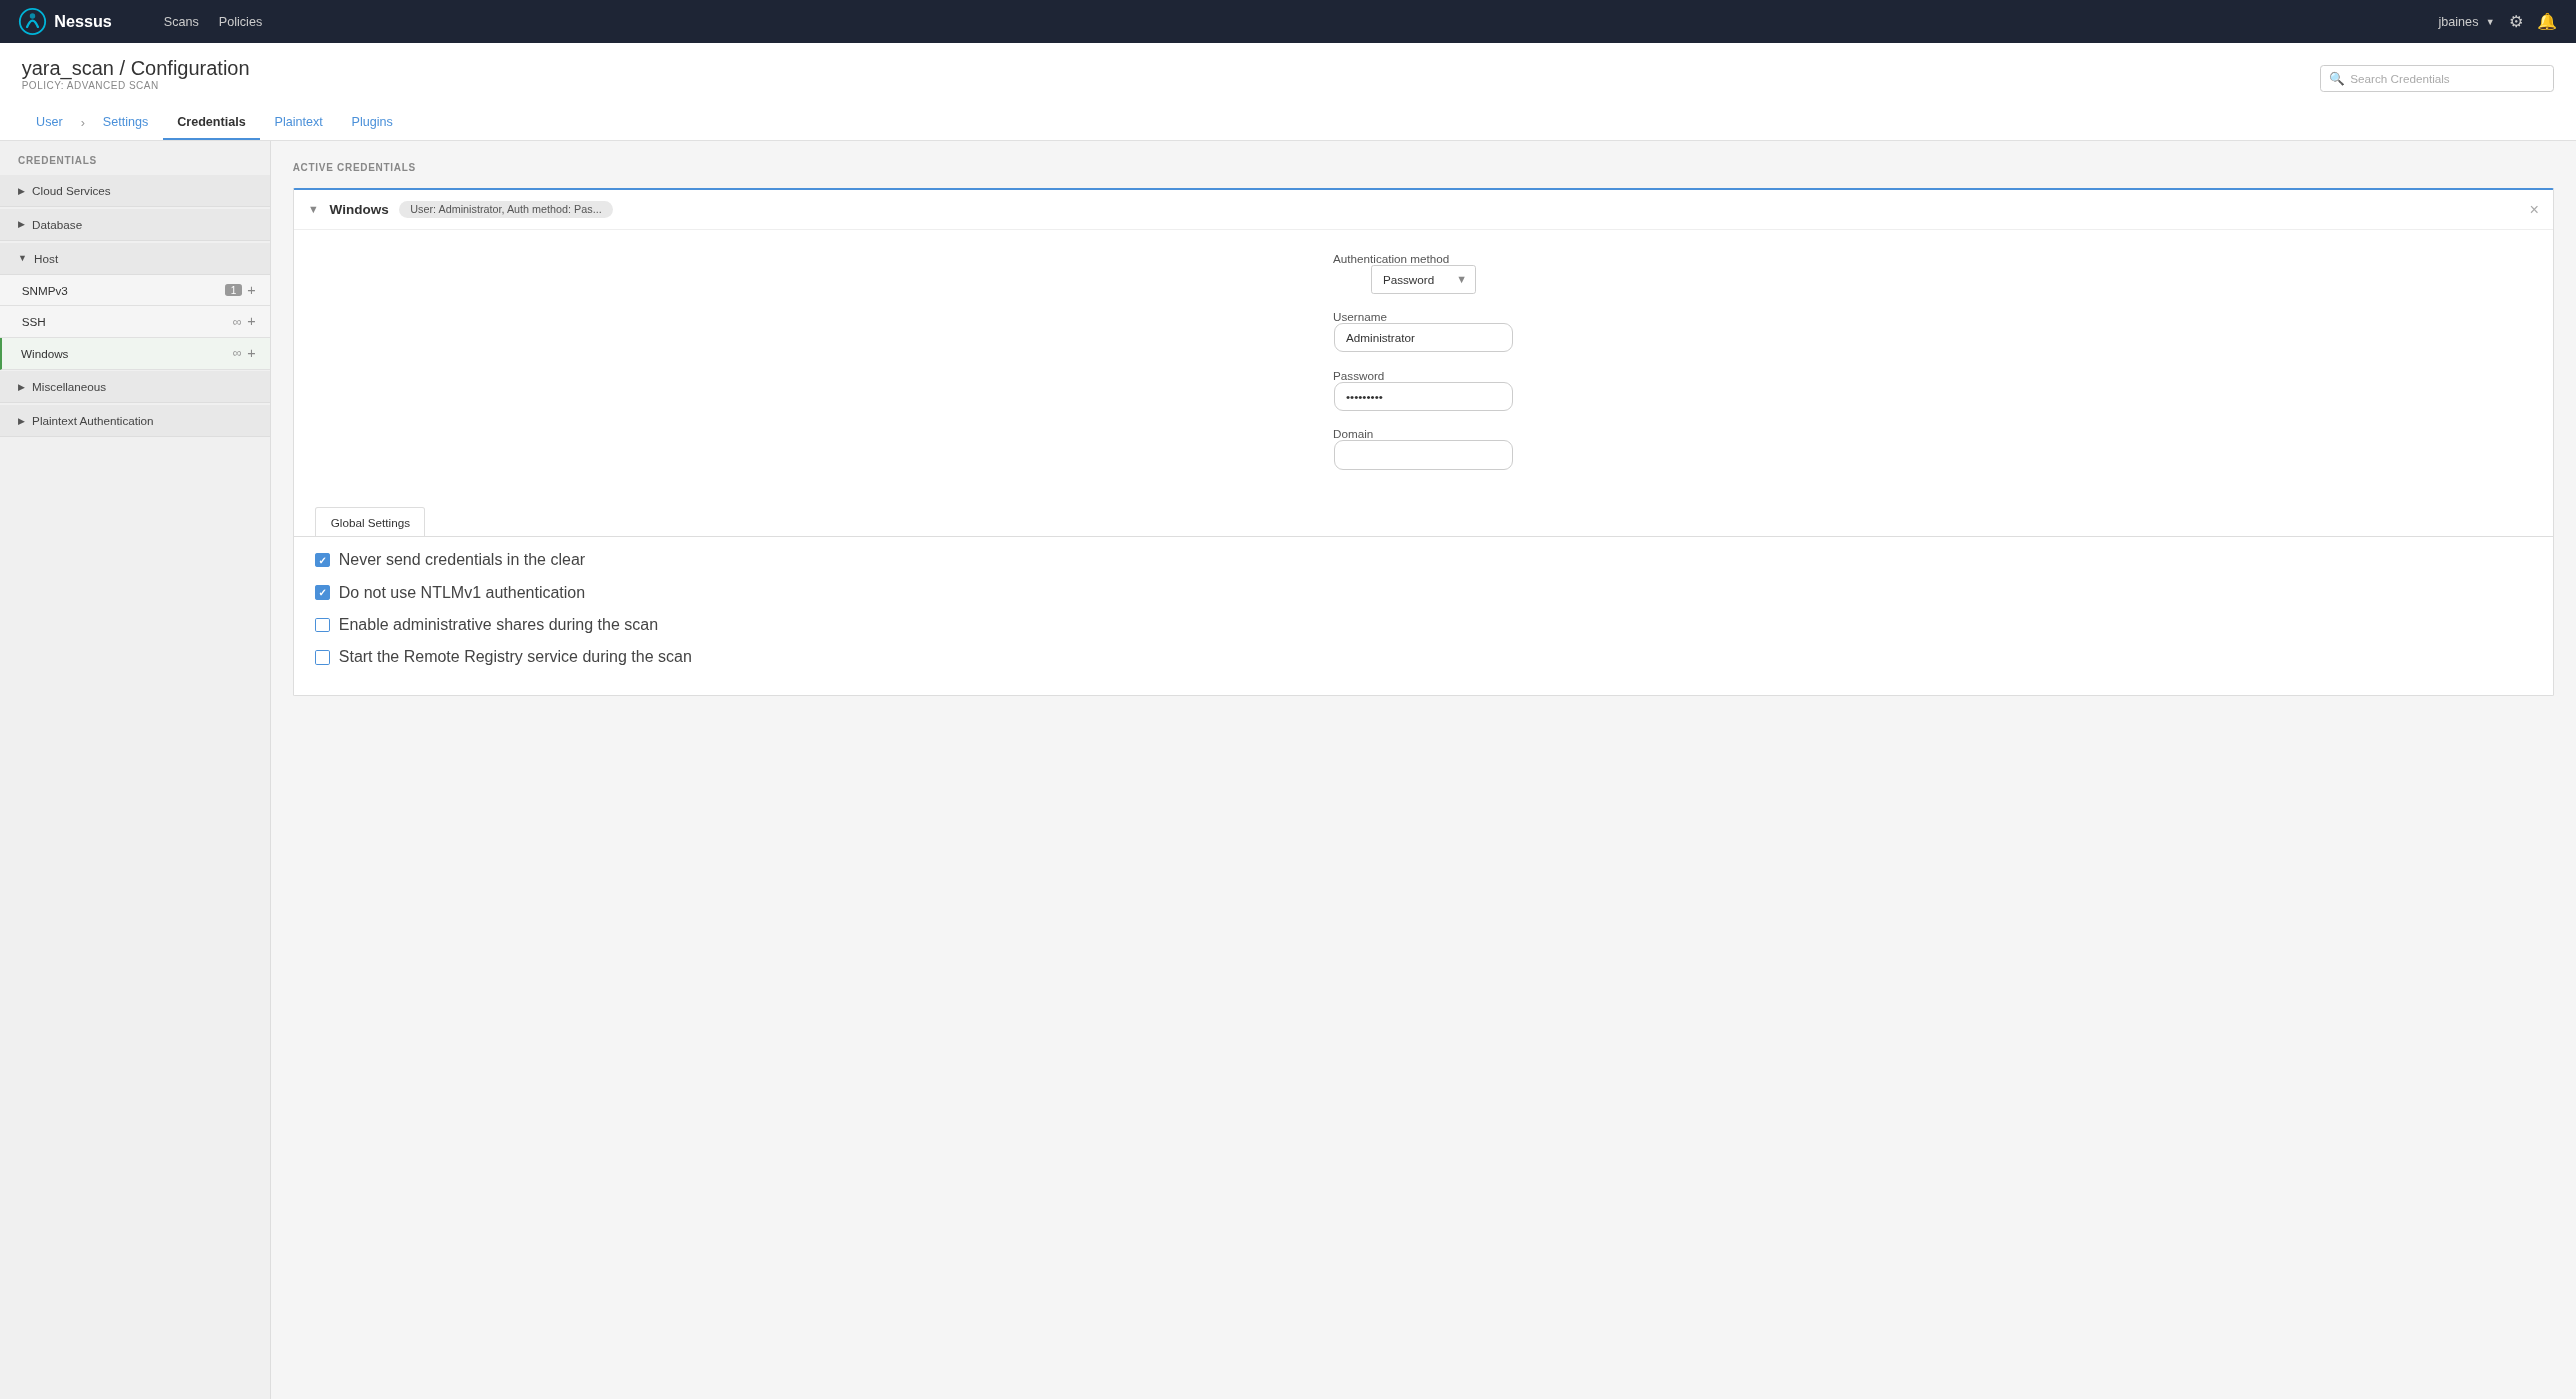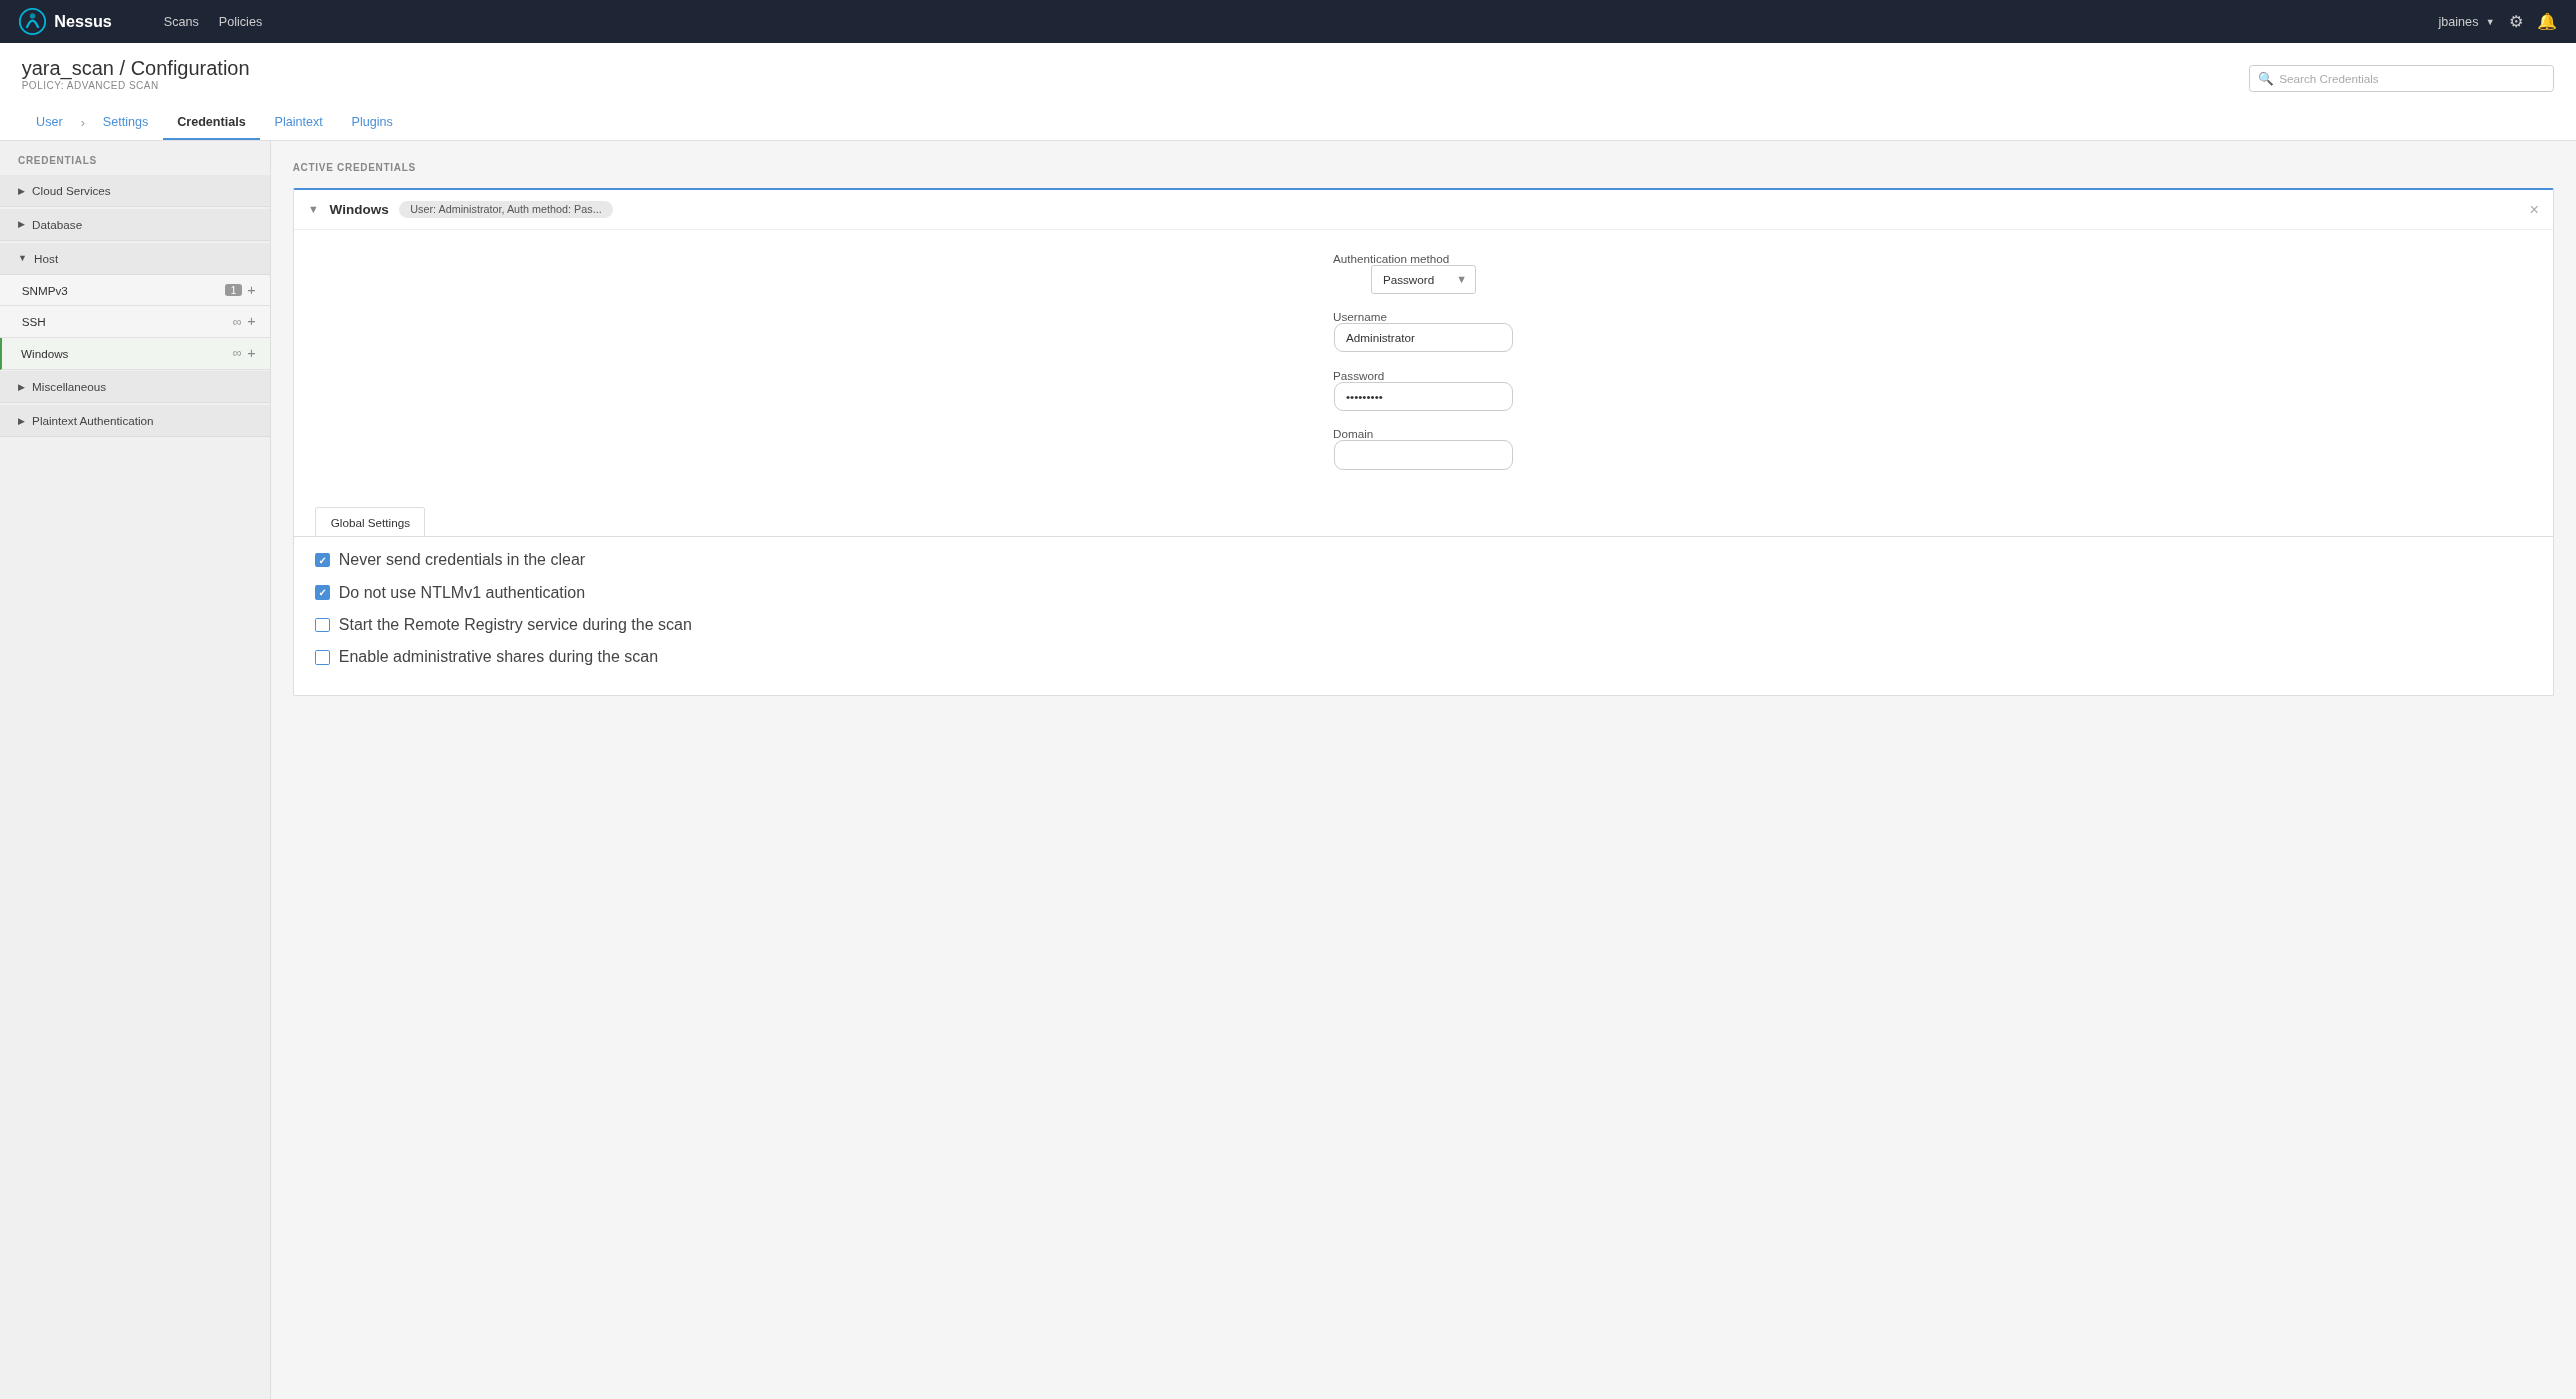--- a/index.html
+++ b/index.html
@@ -92,21 +92,21 @@
       position: absolute;
       left: 9px;
       color: #aaa;
       font-size: 12.6px;
     }
     .search-input {
       padding: 6.3px 10.8px 6.3px 29px;
       border: 0.9px solid #ccc;
       border-radius: 3.6px;
       font-size: 11.7px;
-      width: 305px;
+      width: 234px;
       color: #555;
       outline: none;
     }
     .search-input::placeholder { color: #aaa; }
 
     
     .tabs {
       display: flex;
       align-items: center;
       gap: 0;
@@ -577,24 +577,24 @@
           <label class="checkbox-label">Never send credentials in the clear</label>
         </div>
 
         <div class="checkbox-row">
           <div class="custom-checkbox checked"></div>
           <label class="checkbox-label">Do not use NTLMv1 authentication</label>
         </div>
 
         <div class="checkbox-row">
           <div class="custom-checkbox unchecked"></div>
-          <label class="checkbox-label">Start the Remote Registry service during the scan</label>
+          <label class="checkbox-label">Enable administrative shares during the scan</label>
         </div>
 
         <div class="checkbox-row">
           <div class="custom-checkbox unchecked"></div>
-          <label class="checkbox-label">Enable administrative shares during the scan</label>
+          <label class="checkbox-label">Start the Remote Registry service during the scan</label>
         </div>
       </div>
     </div>
   </div>
 </div>
 
 
 </body></html>

